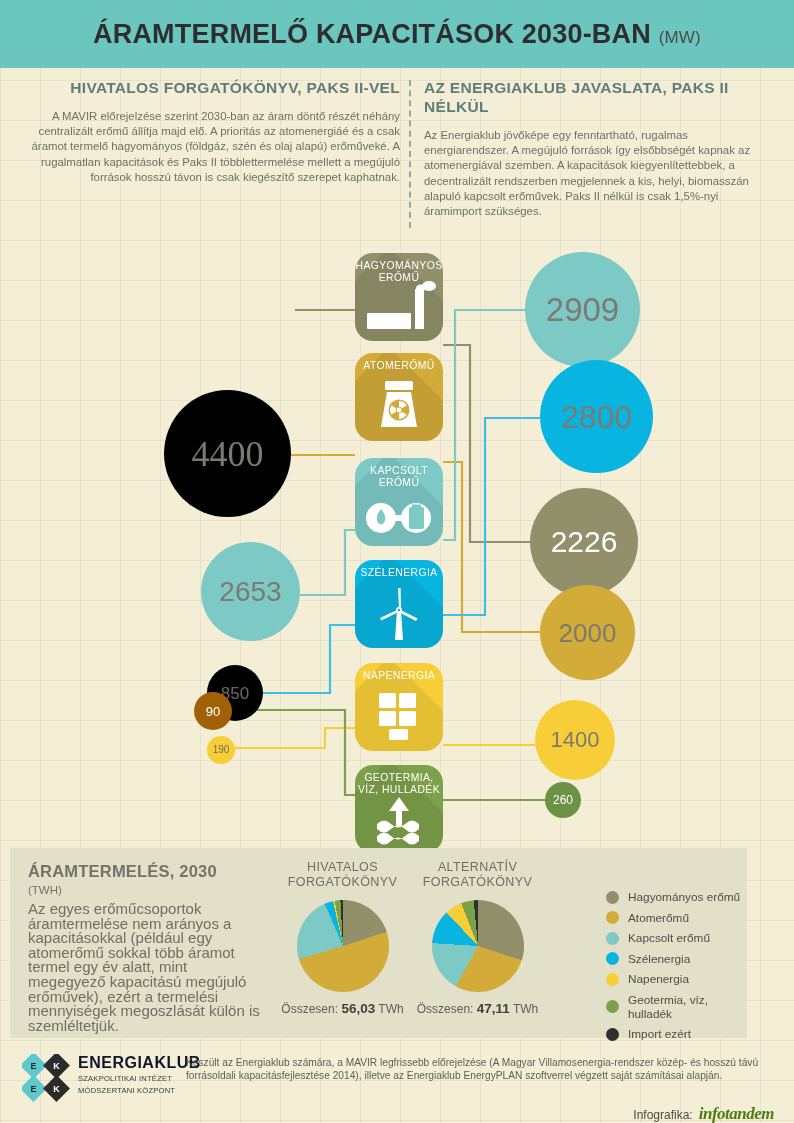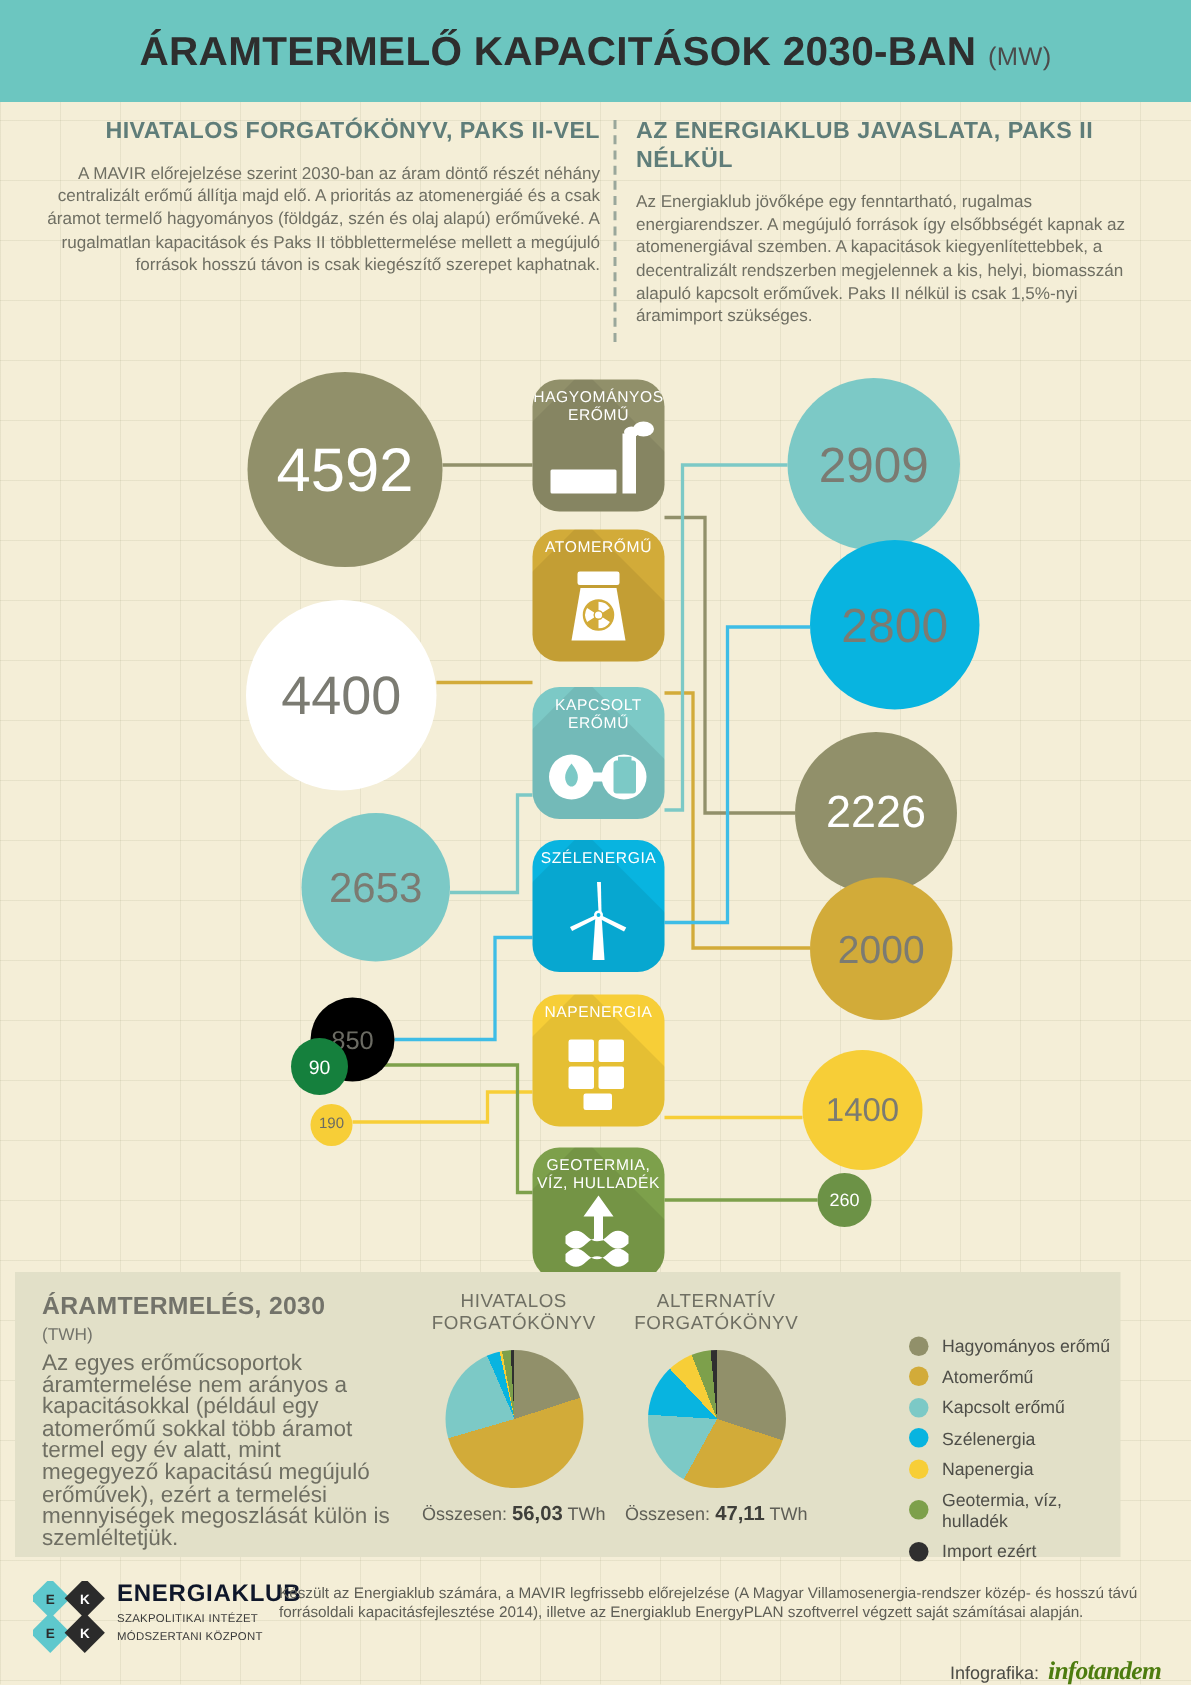--- a/index.html
+++ b/index.html
@@ -157,36 +157,33 @@
       <path d="M443,375 L485,375 L485,178 L540,178" stroke="#3ebde6"></path>
 
       <path d="M235,508 L325,508 L325,488 L355,488" stroke="#f7ce37"></path>
       <path d="M443,505 L535,505" stroke="#f7ce37"></path>
 
       <path d="M232,470 L345,470 L345,555 L355,555" stroke="#7da04b"></path>
       <path d="M443,560 L545,560" stroke="#7da04b"></path>
     </g>
   </svg>
 
-  <div class="bubble" style="left:165px;top:8px;width:130px;height:130px;background:#91906a;">
-    <span style="font-size:41px;color:#ffffff;">4592</span>
-  </div>
-  <div class="bubble" style="left:164px;top:160px;width:127px;height:127px;background:#ffffff;">
+  <div class="bubble" style="left:164px;top:150px;width:127px;height:127px;background:#000000;font-family:Liberation Serif, serif;">
     <span style="font-size:36px;color:#7b7b72;">4400</span>
   </div>
   <div class="bubble" style="left:201px;top:302px;width:99px;height:99px;background:#7cc9c6;">
     <span style="font-size:28px;color:#7b7b72;">2653</span>
   </div>
   <div class="bubble" style="left:207px;top:425px;width:56px;height:56px;background:#000000;">
     <span style="font-size:17px;color:#6b6b63;">850</span>
   </div>
   <div class="bubble" style="left:207px;top:496px;width:28px;height:28px;background:#f7ce37;">
     <span style="font-size:10px;color:#6b6b63;">190</span>
   </div>
-  <div class="bubble" style="left:194px;top:452px;width:38px;height:38px;background:#15803d;">
+  <div class="bubble" style="left:194px;top:452px;width:38px;height:38px;background:#a16207;">
     <span style="font-size:13px;color:#ffffff;">90</span>
   </div>
 
   <div class="bubble" style="left:525px;top:12px;width:115px;height:115px;background:#7cc9c6;">
     <span style="font-size:33px;color:#7b7b72;">2909</span>
   </div>
   <div class="bubble" style="left:540px;top:120px;width:113px;height:113px;background:#08b4e0;">
     <span style="font-size:32px;color:#7b7b72;">2800</span>
   </div>
   <div class="bubble" style="left:530px;top:248px;width:108px;height:108px;background:#91906a;">

